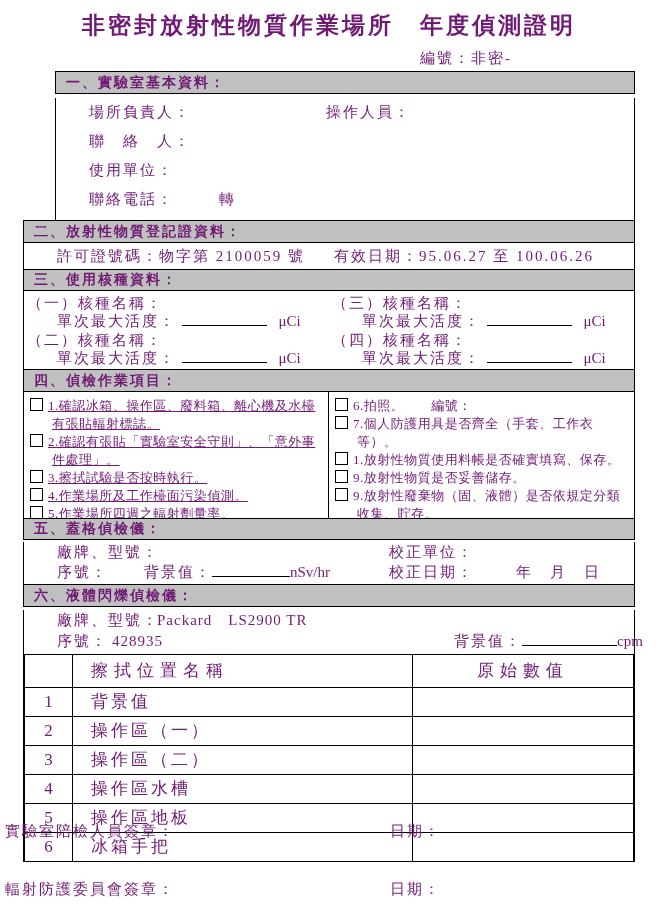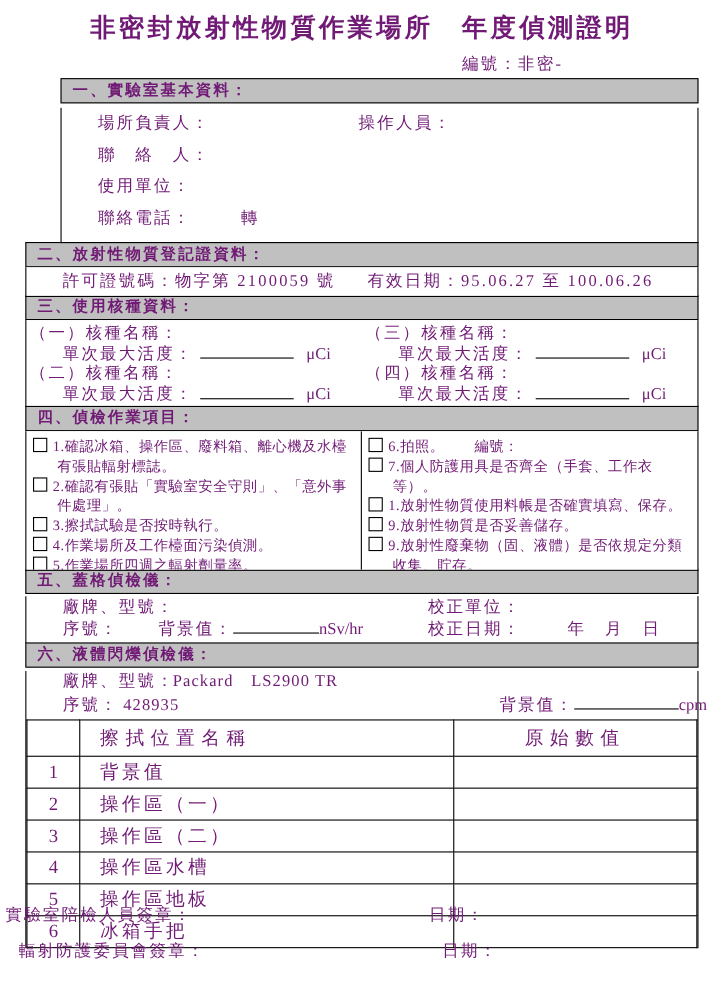--- a/index.html
+++ b/index.html
@@ -33,21 +33,21 @@
   .nuc-name{height:18px;line-height:18px;letter-spacing:2px;padding-left:3px;white-space:nowrap;}
   .nuc-act{height:19px;line-height:19px;letter-spacing:2px;padding-left:33px;white-space:nowrap;}
   .blank{display:inline-block;border-bottom:1px solid #000;height:13px;vertical-align:baseline;}
   .w85{width:85px;}
   .w78{width:78px;}
   .w95{width:95px;}
   .unit{margin-left:6px;letter-spacing:0;}
   
   .insp{display:flex;height:126px;overflow:hidden;}
   .insp .col{padding:5px 4px 0 6px;box-sizing:border-box;}
-  .insp .col.left{width:305px;border-right:1.5px solid #000;}
+  .insp .col.left{width:305px;border-right:1.5px solid #000;text-decoration:underline;}
   .insp .col.right{flex:1;}
   .chk{font-size:13px;line-height:18px;letter-spacing:0.5px;padding-left:22px;text-indent:-22px;}
   .cb{
     display:inline-block;width:11px;height:11px;border:1.2px solid #000;
     margin-right:5px;vertical-align:-1px;background:#fff;
   }
   
   .s5{height:42px;}
   .s5 .r{height:20px;line-height:20px;}
   .s5 .r:first-child{margin-top:2px;}
@@ -58,21 +58,21 @@
   table.wipe td{border:1.5px solid #000;font-size:17px;overflow:hidden;white-space:nowrap;}
   table.wipe .hd td{height:30px;letter-spacing:6px;}
   table.wipe .row td{height:26px;}
   td.c-no{width:45px;text-align:center;font-size:14px;letter-spacing:0;}
   td.c-name{width:320px;padding-left:18px;letter-spacing:3px;}
   td.c-val{text-align:center;}
   
   .sig{position:absolute;left:5px;font-size:15px;letter-spacing:2px;white-space:nowrap;}
   .sig .date{position:absolute;left:385px;}
   .sig1{top:822px;width:640px;}
-  .sig2{top:855px;width:640px;margin-left:12px;}
+  .sig2{top:880px;width:640px;}
 </style>
 </head>
 <body>
 
 <div class="sheet">
   <div class="title">非密封放射性物質作業場所　年度偵測證明</div>
   <div class="doc-no">編號：非密-</div>
 
   <div class="form">
 

